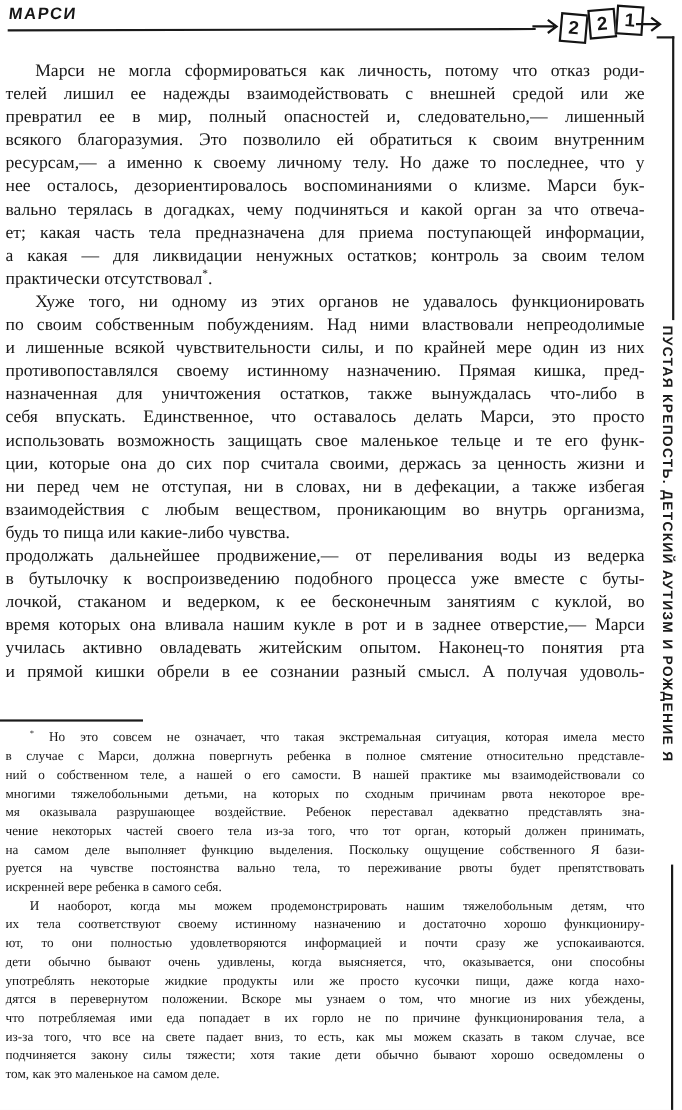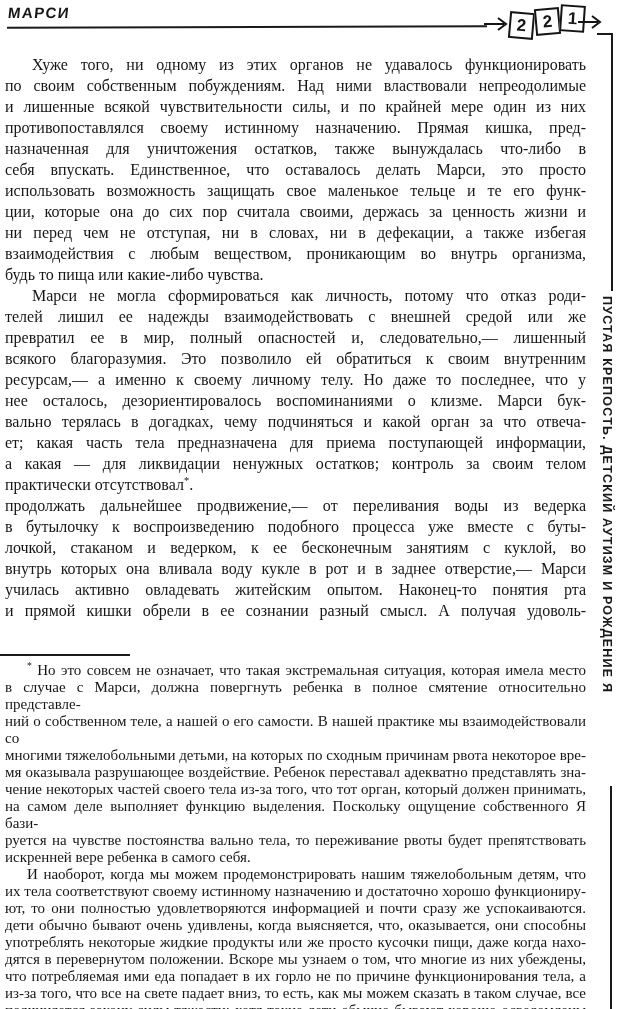--- a/index.html
+++ b/index.html
@@ -56,21 +56,21 @@
     border-top:2px solid #1a1a1a;
   }
   .footnote-text { position:absolute; left:5px; top:662px; width:581px; }
 
   .para { margin:0; padding:0; }
   .line {
     text-align:justify; text-align-last:justify;
     overflow:hidden; white-space:normal;
   }
   .main-text .line { font-size:16px; line-height:21px; }
-  .footnote-text .line { font-size:15px; line-height:17px; }
+  .footnote-text .line { font-size:12px; line-height:17px; }
   .line.first { text-indent:27px; }
   .footnote-text .line.first { text-indent:22px; }
   .line.lastline { text-align-last:left; }
   sup { font-size:65%; line-height:0; vertical-align:super; }
 </style>
 </head>
 <body>
 
 <div class="page">
 
@@ -92,49 +92,49 @@
   <svg class="pn-arrow" style="left:578px; top:12px;" width="26" height="18" viewBox="0 0 26 18">
     <path d="M0 10 H20 M14 4 L22 10 L14 16" fill="none" stroke="#141414" stroke-width="2"></path>
   </svg>
 
   <div class="corner-bracket"></div>
   <div class="vertical-title">ПУСТАЯ КРЕПОСТЬ. ДЕТСКИЙ АУТИЗМ И РОЖДЕНИЕ Я</div>
   <div class="vline-bottom"></div>
 
   <div class="main-text">
       <div class="para">
+        <div class="line first">Марси не могла сформироваться как личность, потому что отказ роди-</div>
+        <div class="line">телей лишил ее надежды взаимодействовать с внешней средой или же</div>
+        <div class="line">превратил ее в мир, полный опасностей и, следовательно,— лишенный</div>
+        <div class="line">всякого благоразумия. Это позволило ей обратиться к своим внутренним</div>
+        <div class="line">ресурсам,— а именно к своему личному телу. Но даже то последнее, что у</div>
+        <div class="line">нее осталось, дезориентировалось воспоминаниями о клизме. Марси бук-</div>
+        <div class="line">вально терялась в догадках, чему подчиняться и какой орган за что отвеча-</div>
+        <div class="line">ет; какая часть тела предназначена для приема поступающей информации,</div>
+        <div class="line">а какая — для ликвидации ненужных остатков; контроль за своим телом</div>
+        <div class="line lastline">практически отсутствовал<sup>*</sup>.</div>
+      </div>
+      <div class="para">
         <div class="line first">Хуже того, ни одному из этих органов не удавалось функционировать</div>
         <div class="line">по своим собственным побуждениям. Над ними властвовали непреодолимые</div>
         <div class="line">и лишенные всякой чувствительности силы, и по крайней мере один из них</div>
         <div class="line">противопоставлялся своему истинному назначению. Прямая кишка, пред-</div>
         <div class="line">назначенная для уничтожения остатков, также вынуждалась что-либо в</div>
         <div class="line">себя впускать. Единственное, что оставалось делать Марси, это просто</div>
         <div class="line">использовать возможность защищать свое маленькое тельце и те его функ-</div>
         <div class="line">ции, которые она до сих пор считала своими, держась за ценность жизни и</div>
         <div class="line">ни перед чем не отступая, ни в словах, ни в дефекации, а также избегая</div>
         <div class="line">взаимодействия с любым веществом, проникающим во внутрь организма,</div>
         <div class="line lastline">будь то пища или какие-либо чувства.</div>
       </div>
       <div class="para">
-        <div class="line first">Марси не могла сформироваться как личность, потому что отказ роди-</div>
-        <div class="line">телей лишил ее надежды взаимодействовать с внешней средой или же</div>
-        <div class="line">превратил ее в мир, полный опасностей и, следовательно,— лишенный</div>
-        <div class="line">всякого благоразумия. Это позволило ей обратиться к своим внутренним</div>
-        <div class="line">ресурсам,— а именно к своему личному телу. Но даже то последнее, что у</div>
-        <div class="line">нее осталось, дезориентировалось воспоминаниями о клизме. Марси бук-</div>
-        <div class="line">вально терялась в догадках, чему подчиняться и какой орган за что отвеча-</div>
-        <div class="line">ет; какая часть тела предназначена для приема поступающей информации,</div>
-        <div class="line">а какая — для ликвидации ненужных остатков; контроль за своим телом</div>
-        <div class="line lastline">практически отсутствовал<sup>*</sup>.</div>
-      </div>
-      <div class="para">
         <div class="line">продолжать дальнейшее продвижение,— от переливания воды из ведерка</div>
         <div class="line">в бутылочку к воспроизведению подобного процесса уже вместе с буты-</div>
         <div class="line">лочкой, стаканом и ведерком, к ее бесконечным занятиям с куклой, во</div>
-        <div class="line">внутрь которых она вливала воду кукле в рот и в заднее отверстие,— Марси</div>
+        <div class="line">время которых она вливала нашим кукле в рот и в заднее отверстие,— Марси</div>
         <div class="line">училась активно овладевать житейским опытом. Наконец-то понятия рта</div>
         <div class="line">и прямой кишки обрели в ее сознании разный смысл. А получая удоволь-</div>
       </div>
     </div>
 
   <div class="footnote-rule"></div>
   <div class="footnote-text">
       <div class="para">
         <div class="line first"><sup>*</sup> Но это совсем не означает, что такая экстремальная ситуация, которая имела место</div>
         <div class="line">в случае с Марси, должна повергнуть ребенка в полное смятение относительно представле-</div>

